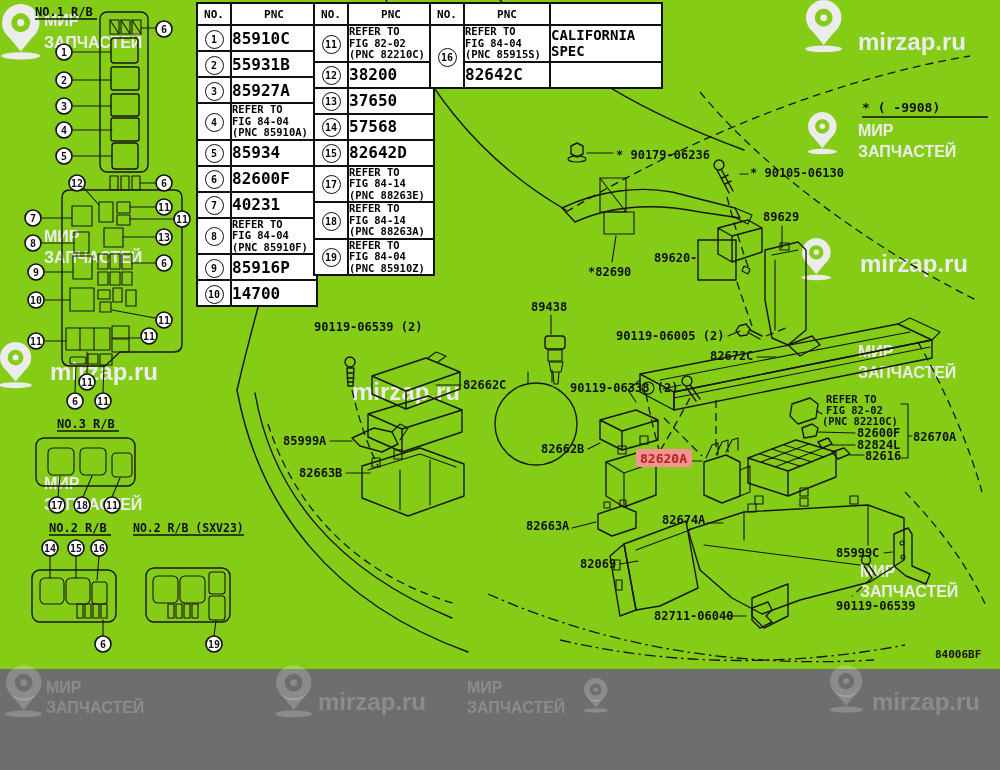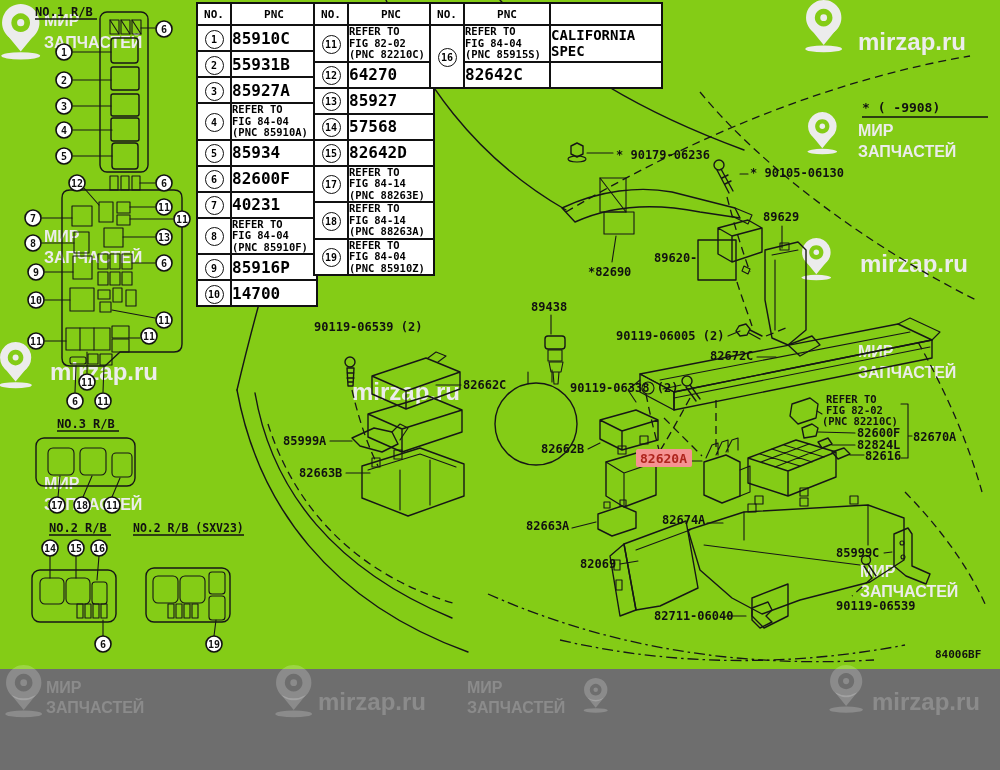--- a/index.html
+++ b/index.html
@@ -574,25 +574,25 @@
         <th class="pnc">PNC</th>
         </tr>
     <tr class="rt">
           <td class="no"><span class="circ">11</span></td>
           <td class="pnc m">REFER TO
 FIG 82-02
 (PNC 82210C)</td>
         </tr>
     <tr class="rn">
           <td class="no"><span class="circ">12</span></td>
-          <td class="pnc">64270</td>
+          <td class="pnc">38200</td>
         </tr>
     <tr class="rn">
           <td class="no"><span class="circ">13</span></td>
-          <td class="pnc">85927</td>
+          <td class="pnc">37650</td>
         </tr>
     <tr class="rn">
           <td class="no"><span class="circ">14</span></td>
           <td class="pnc">57568</td>
         </tr>
     <tr class="rn">
           <td class="no"><span class="circ">15</span></td>
           <td class="pnc">82642D</td>
         </tr>
     <tr class="rt">

